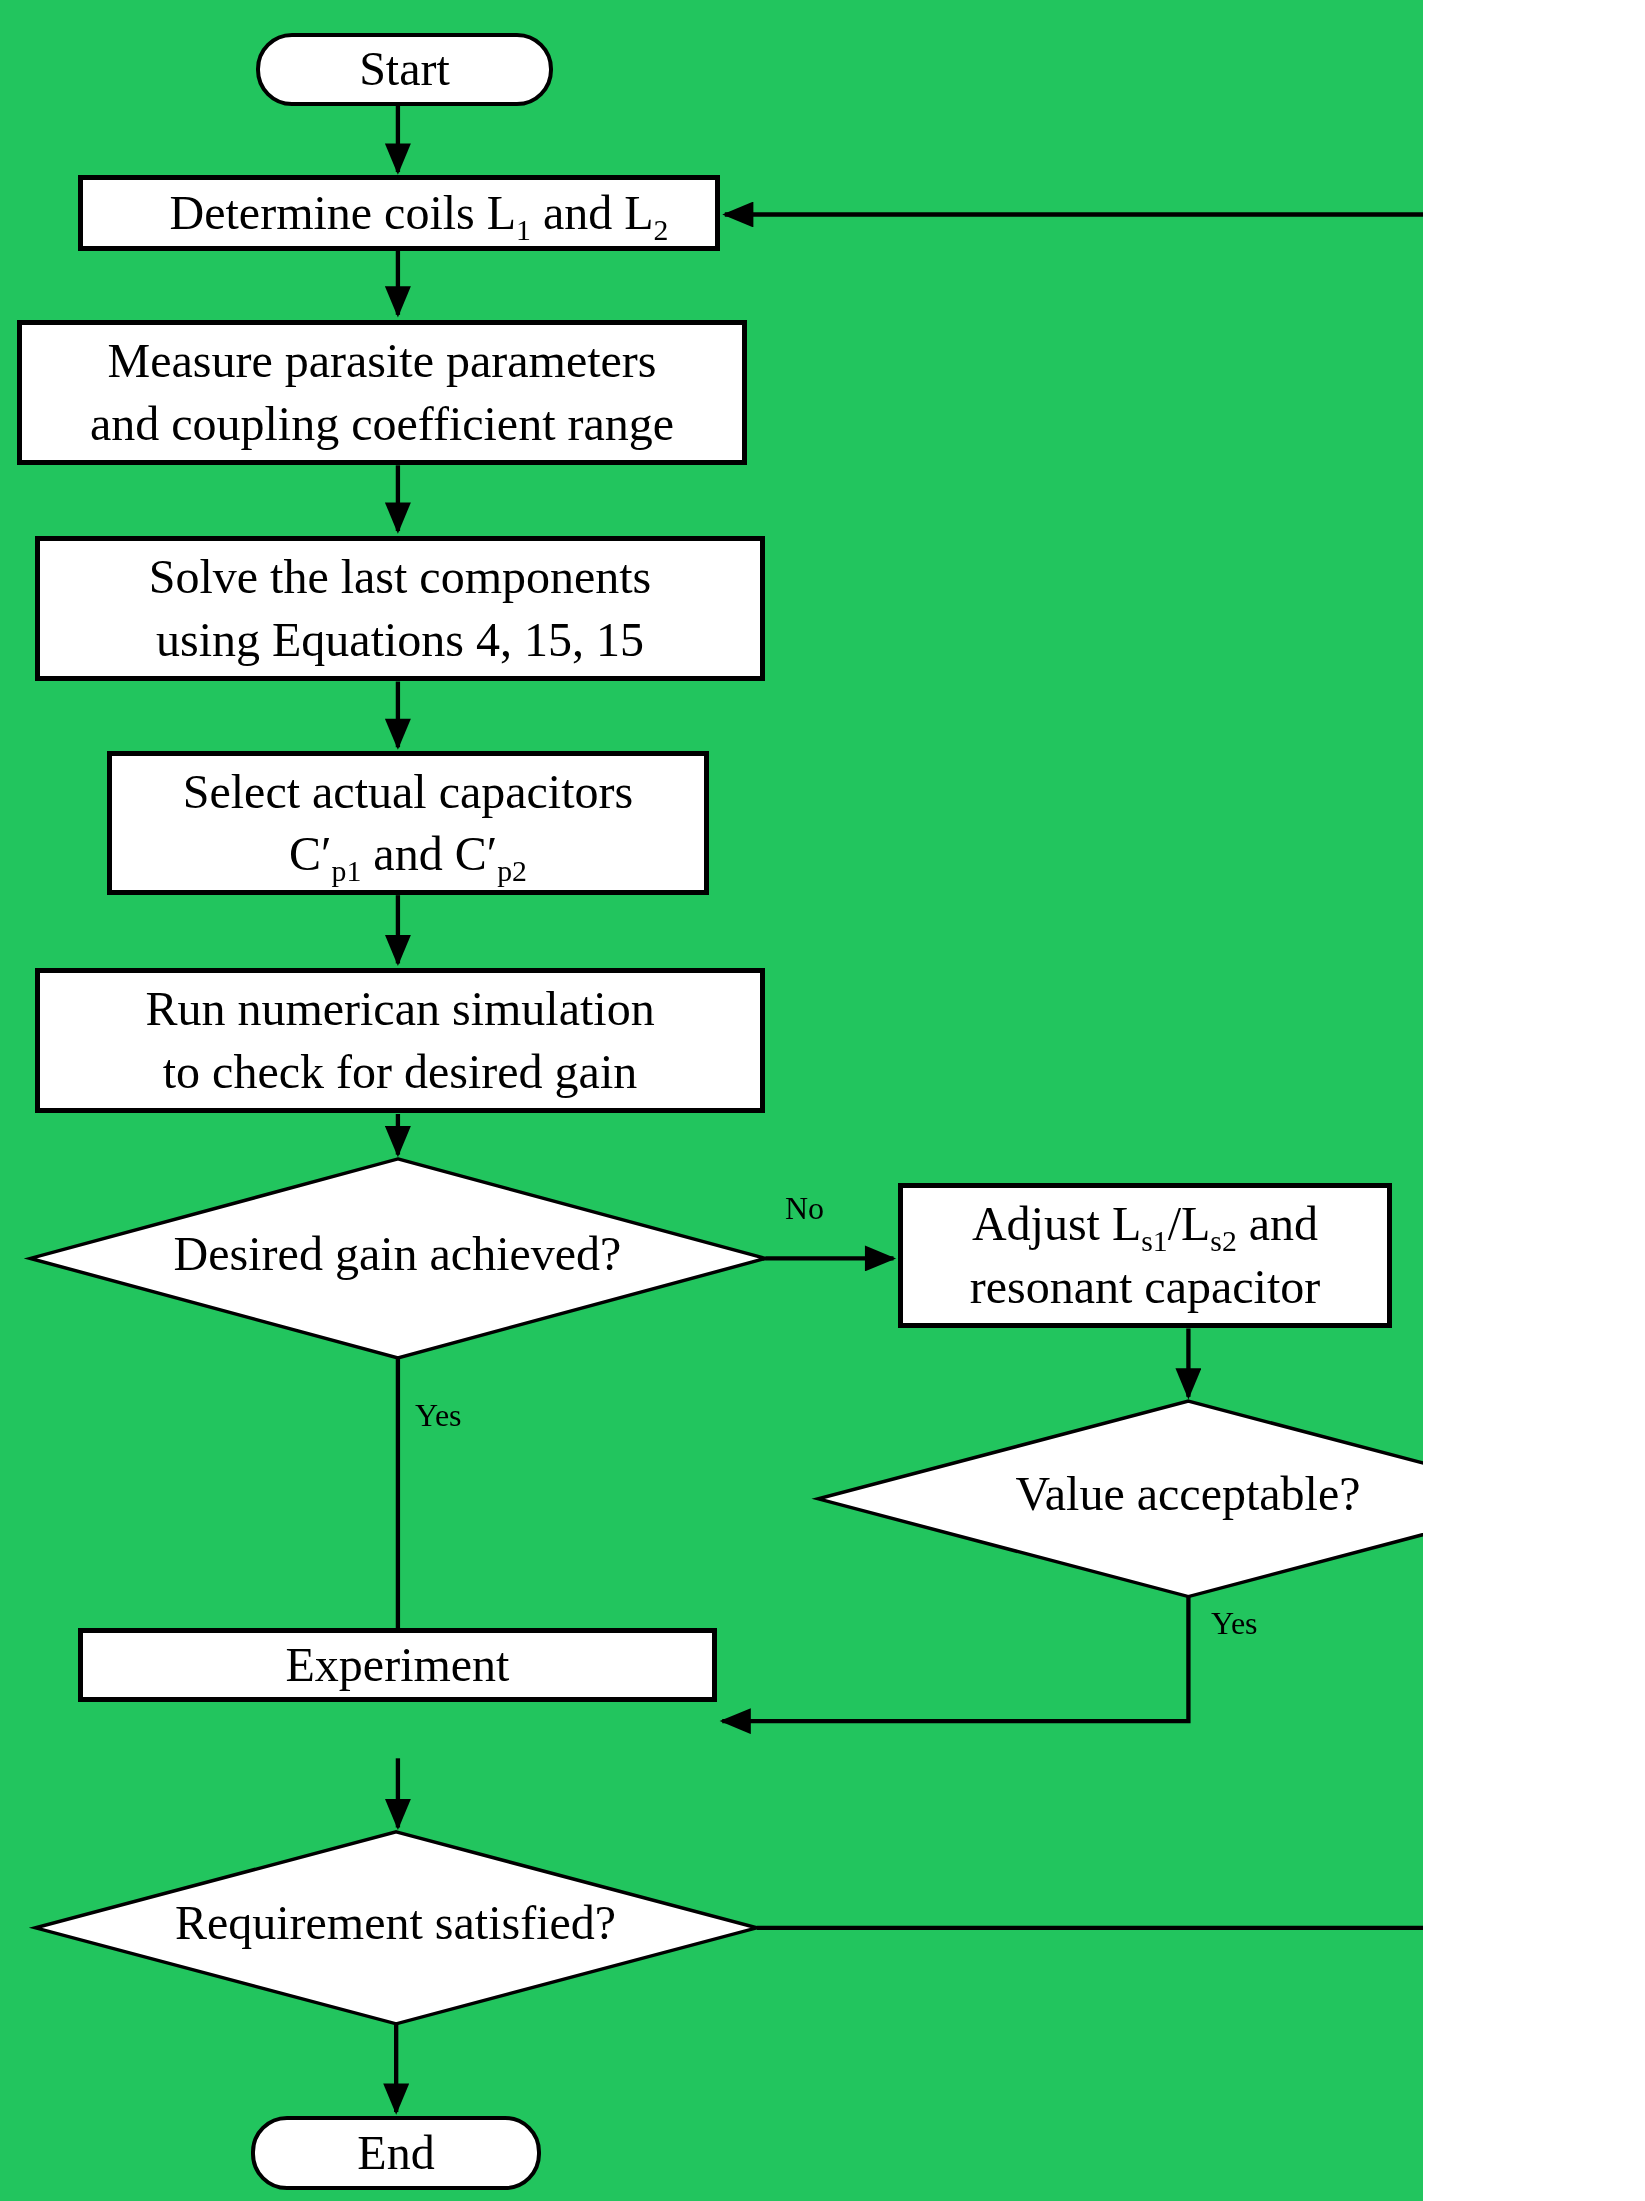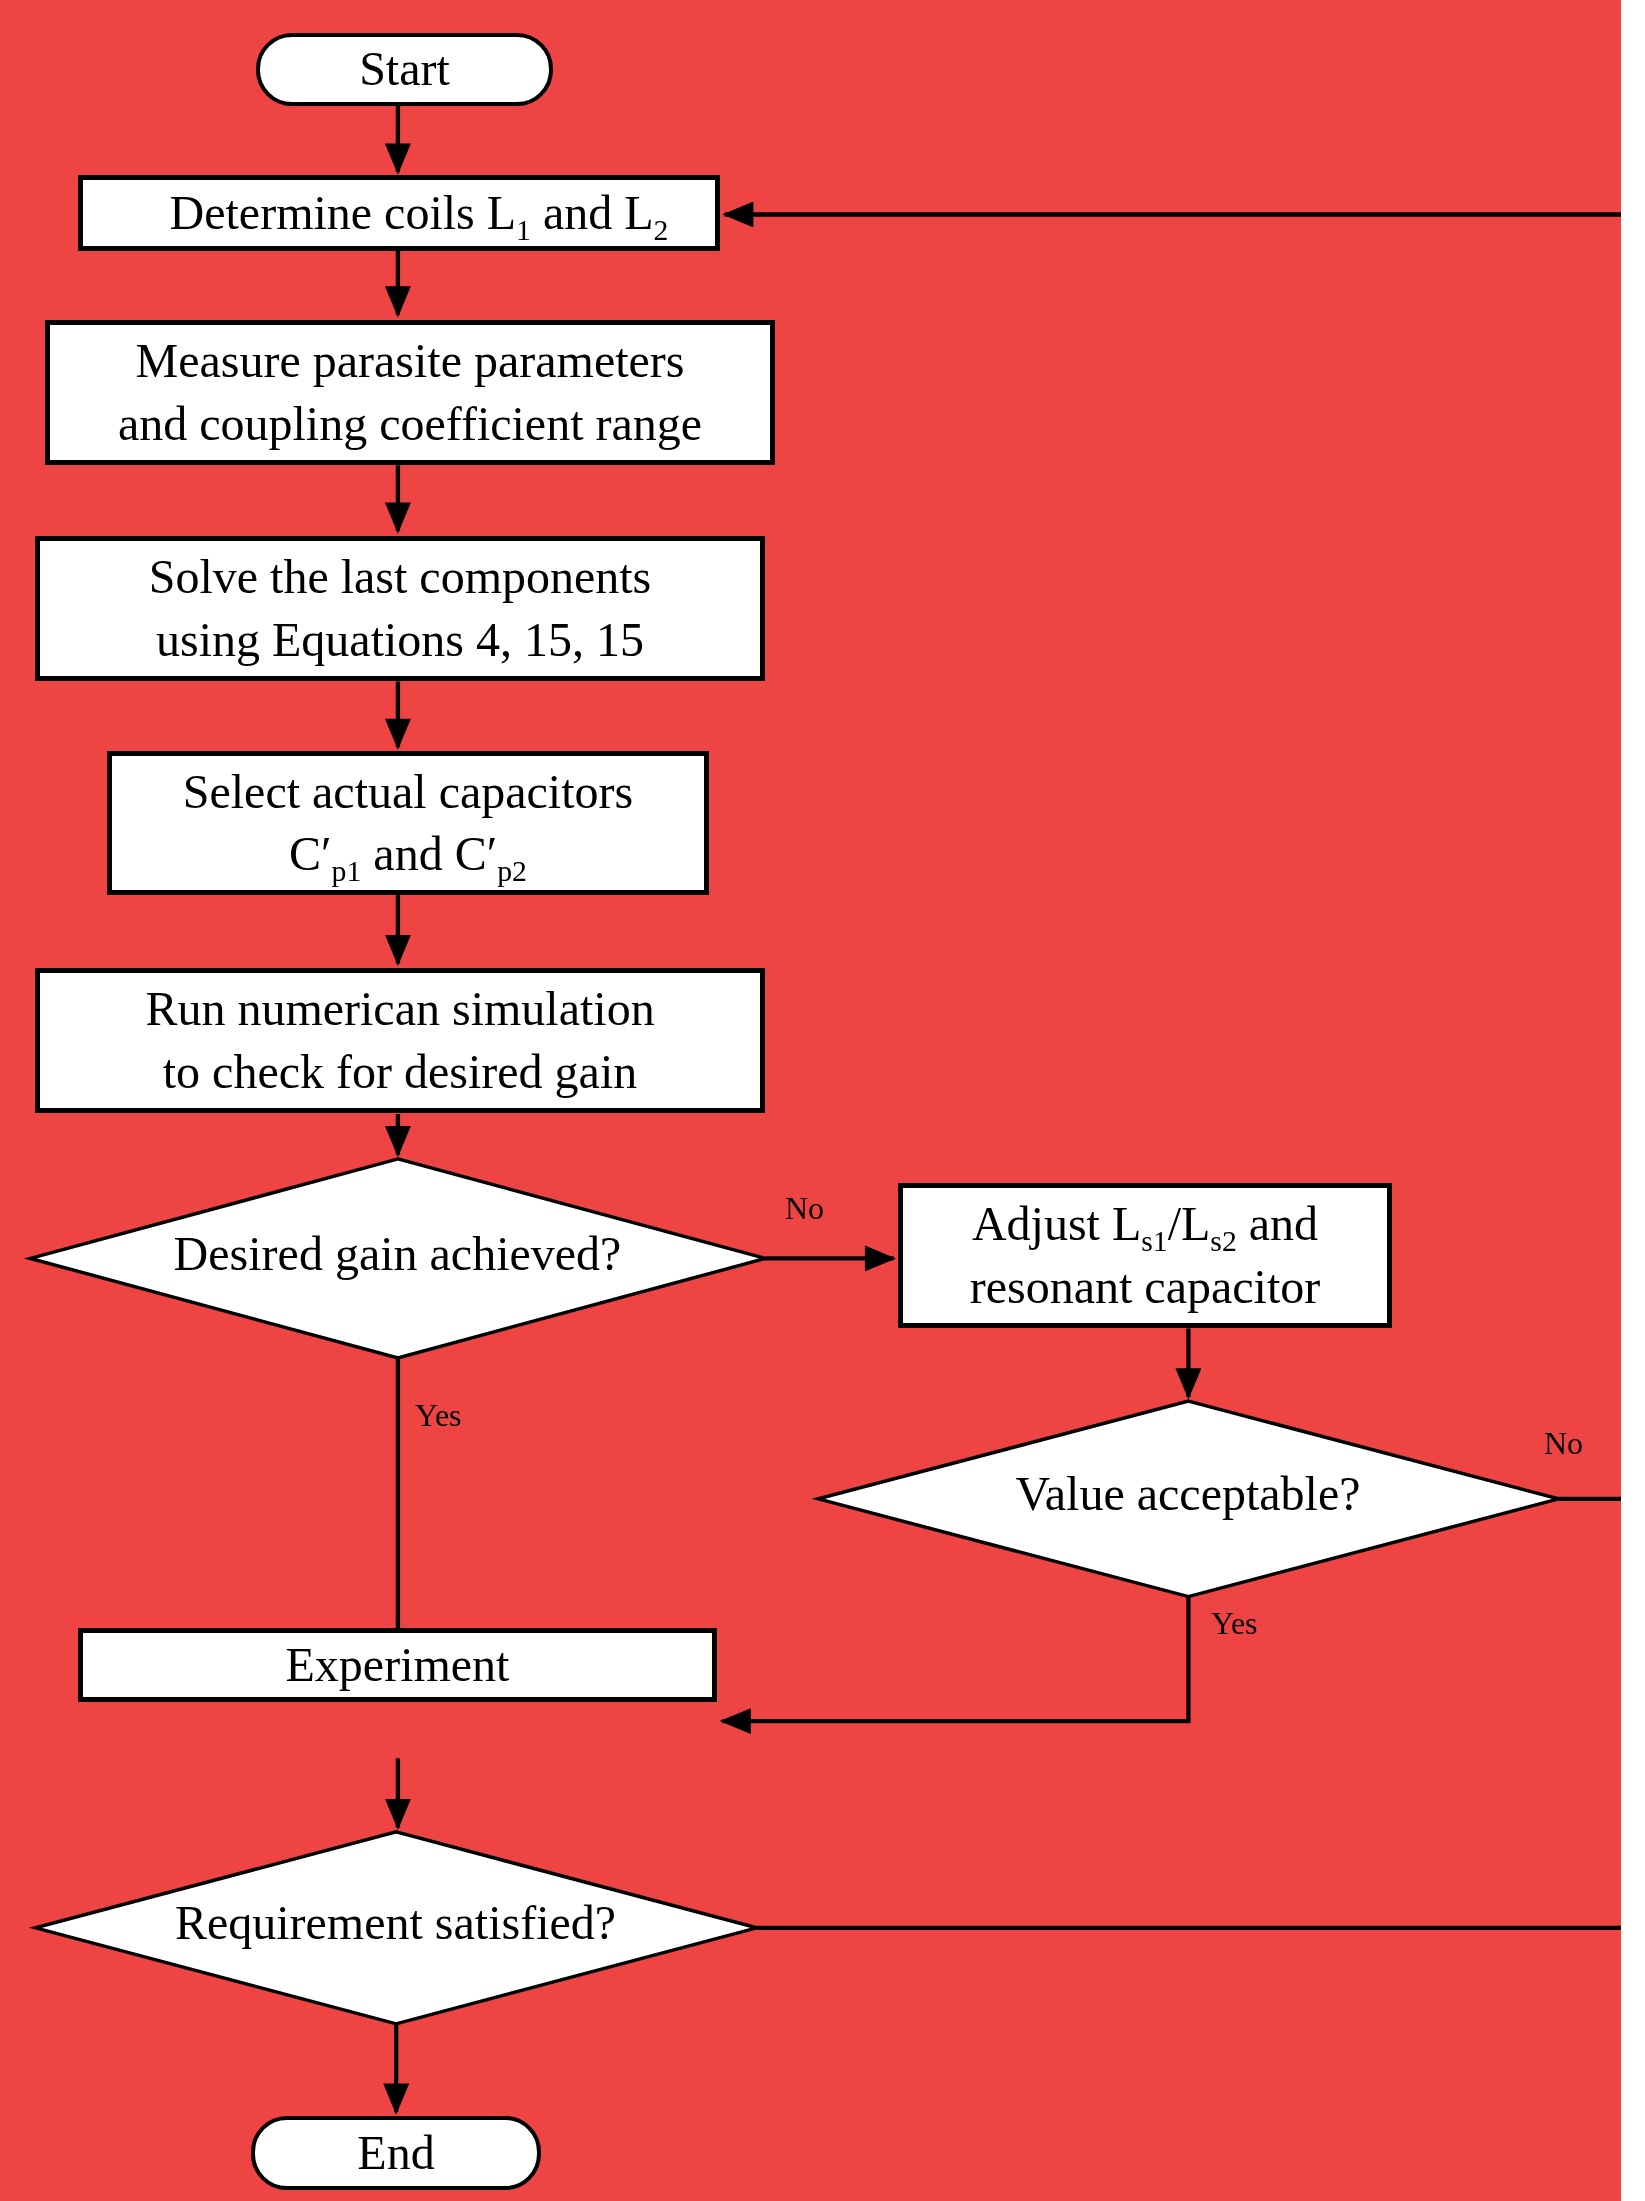--- a/index.html
+++ b/index.html
@@ -1,20 +1,20 @@
 <!DOCTYPE html>
 <html style="font-size:14px"><head>
 <meta charset="utf-8">
 <style>
   html, body { margin: 0; padding: 0; background: #ffffff; }
   #canvas {
     position: relative;
-    width: 1621px;
+    width: 1423px;
     height: 2202px;
-    background: #ef4444;
+    background: #22c55e;
     font-family: "Liberation Serif", "DejaVu Serif", serif;
     color: #000000;
     overflow: hidden;
   }
   #wires {
     position: absolute;
     left: 0; top: 0;
     width: 1646px; height: 2202px;
   }
   .node {
@@ -94,21 +94,21 @@
   </svg>
 
   <div class="node terminal" style="left:256px; top:33px; width:297px; height:73px;">
     <span>Start</span>
   </div>
 
   <div class="node" style="left:78px; top:175px; width:642px; height:76px;padding-left:40px;">
     <span><span>Determine coils L</span><sub>1</sub><span> and L</span><sub>2</sub></span>
   </div>
 
-  <div class="node" style="left:45px; top:320px; width:730px; height:145px;">
+  <div class="node" style="left:17px; top:320px; width:730px; height:145px;">
     <div>Measure parasite parameters</div>
     <div>and coupling coefficient range</div>
   </div>
 
   <div class="node" style="left:35px; top:536px; width:730px; height:145px;font-family:Liberation Serif, serif;">
     <div>Solve the last components</div>
     <div>using Equations 4, 15, 15</div>
   </div>
 
   <div class="node" style="left:107px; top:751px; width:602px; height:144px;">

